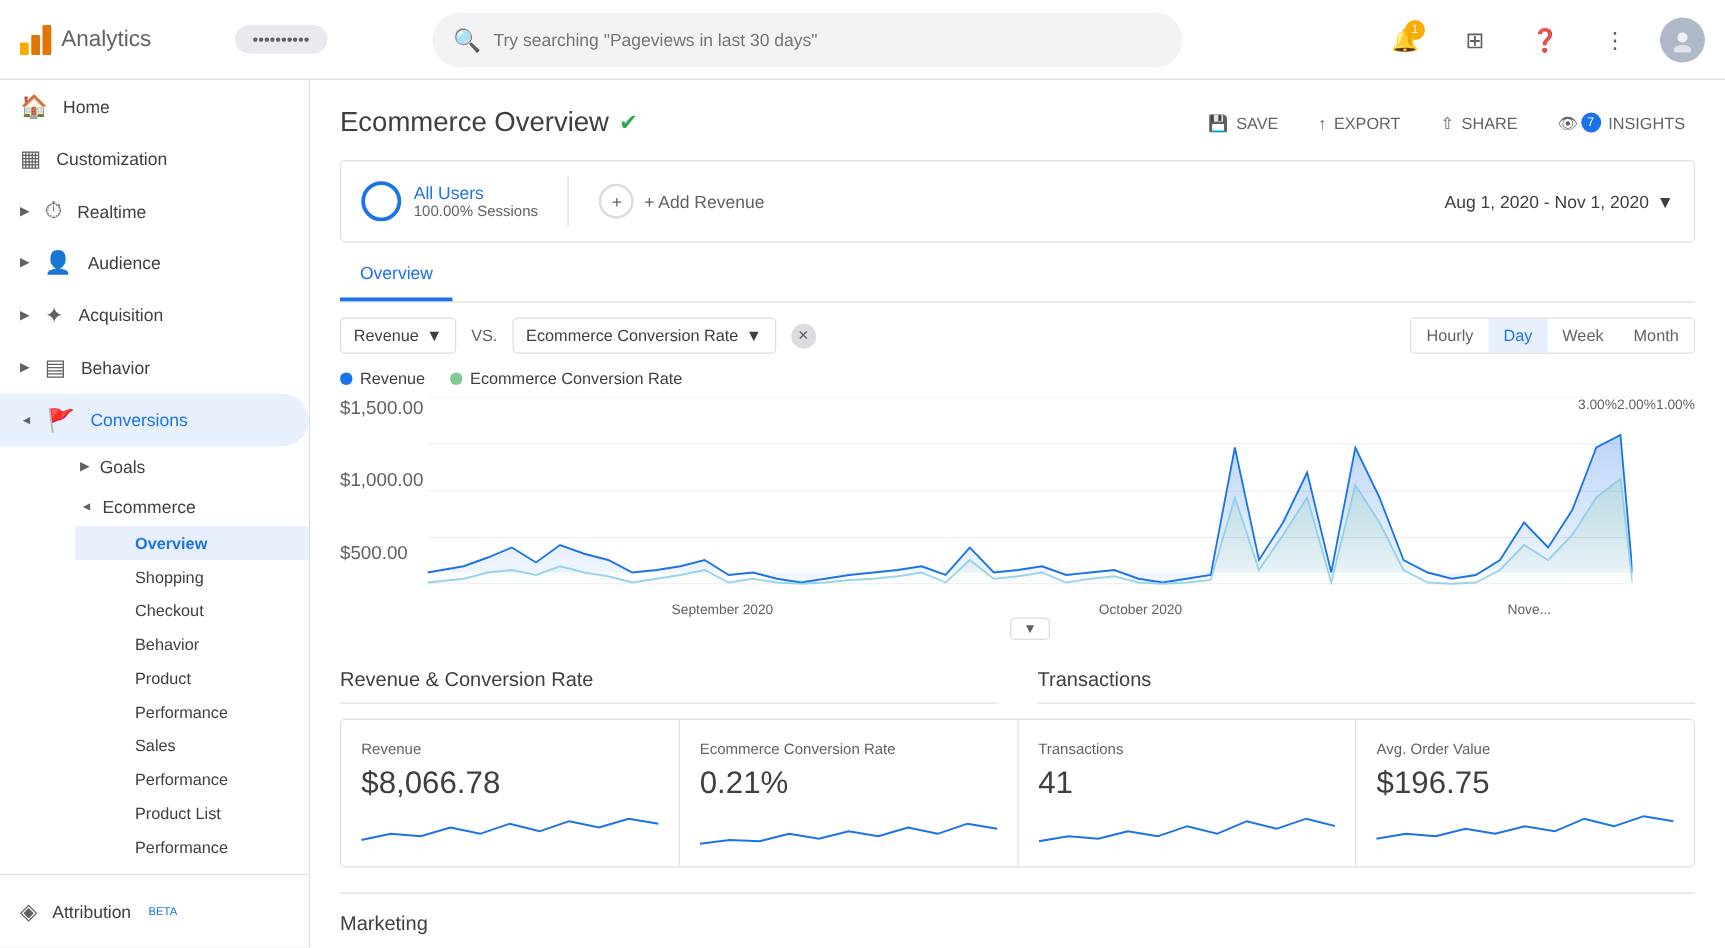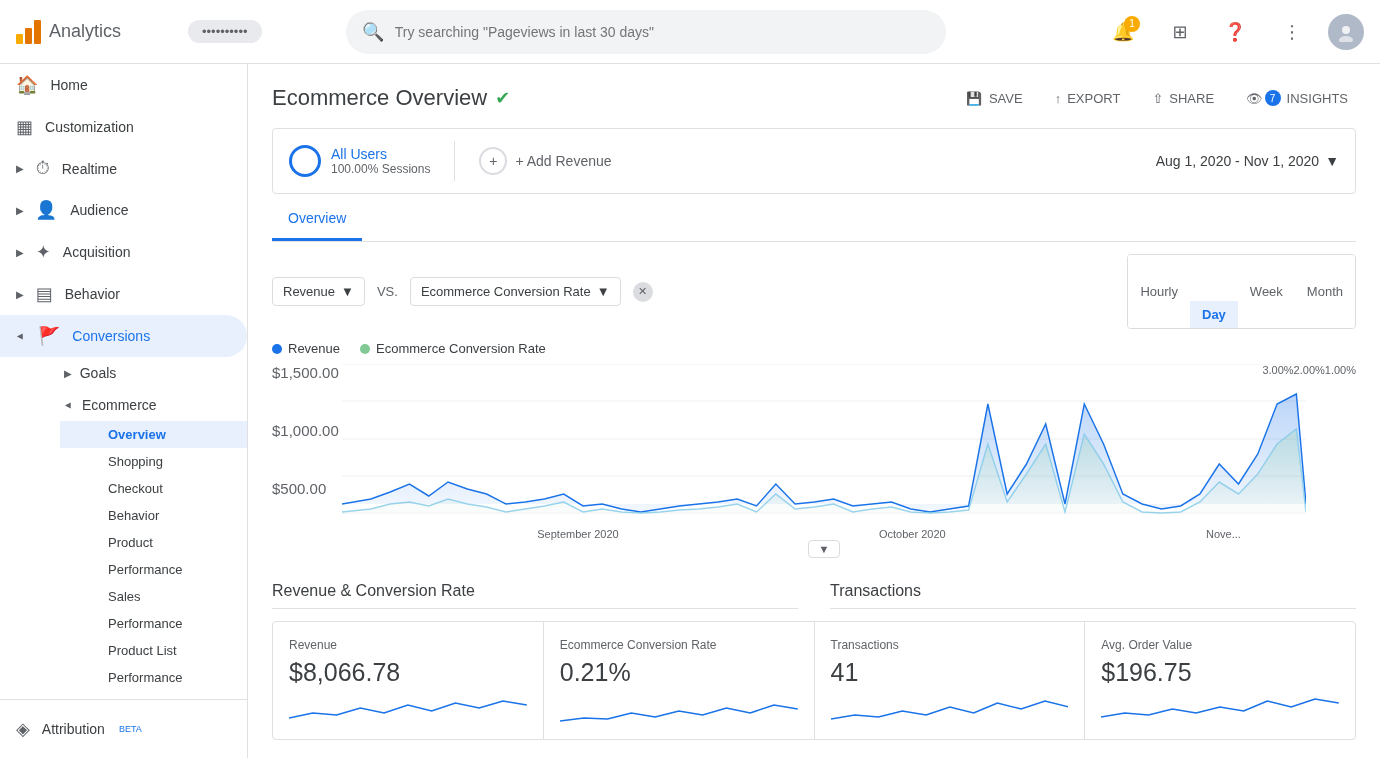--- a/index.html
+++ b/index.html
@@ -106,21 +106,21 @@
     .chart-controls { display: flex; align-items: center; justify-content: space-between; padding: 12px 0 8px; }
     .chart-metrics { display: flex; align-items: center; gap: 12px; }
     .metric-dropdown {
       display: flex; align-items: center; gap: 6px; border: 1px solid #dadce0;
       border-radius: 4px; padding: 6px 10px; font-size: 13px; cursor: pointer;
     }
     .vs-label { font-size: 13px; color: #5f6368; }
     .clear-btn { width: 20px; height: 20px; border-radius: 50%; background: #dadce0; display: flex; align-items: center; justify-content: center; cursor: pointer; font-size: 11px; color: #5f6368; }
     .time-btns { display: flex; border: 1px solid #dadce0; border-radius: 4px; overflow: hidden; }
     .time-btn { padding: 6px 12px; font-size: 13px; cursor: pointer; background: #fff; color: #5f6368; border: none; }
-    .time-btn.active { background: #e8f0fe; color: #1a73e8; font-weight: 700; margin-top: 46px; }
+    .time-btn.active { background: #e8f0fe; color: #1a73e8; font-weight: 400; }
 
     
     .chart-legend { display: flex; gap: 20px; padding: 4px 0 8px; }
     .legend-item { display: flex; align-items: center; gap: 6px; font-size: 13px; }
     .legend-dot { width: 10px; height: 10px; border-radius: 50%; }
     .legend-dot-revenue { background: #1a73e8; }
     .legend-dot-conv { background: #81c995; }
     .y-axis-left { position: absolute; left: 0; top: 0; bottom: 20px; display: flex; flex-direction: column; justify-content: space-between; font-size: 15px; color: #5f6368; padding-right: 4px; }
     .y-axis-right { position: absolute; right: 0; top: 0; bottom: 20px; display: flex; flex-direction: row; justify-content: space-between; font-size: 11px; color: #5f6368; padding-left: 4px; text-align: right; }
     .x-labels { display: flex; justify-content: space-around; padding: 4px 0; font-size: 11px; color: #5f6368; }

